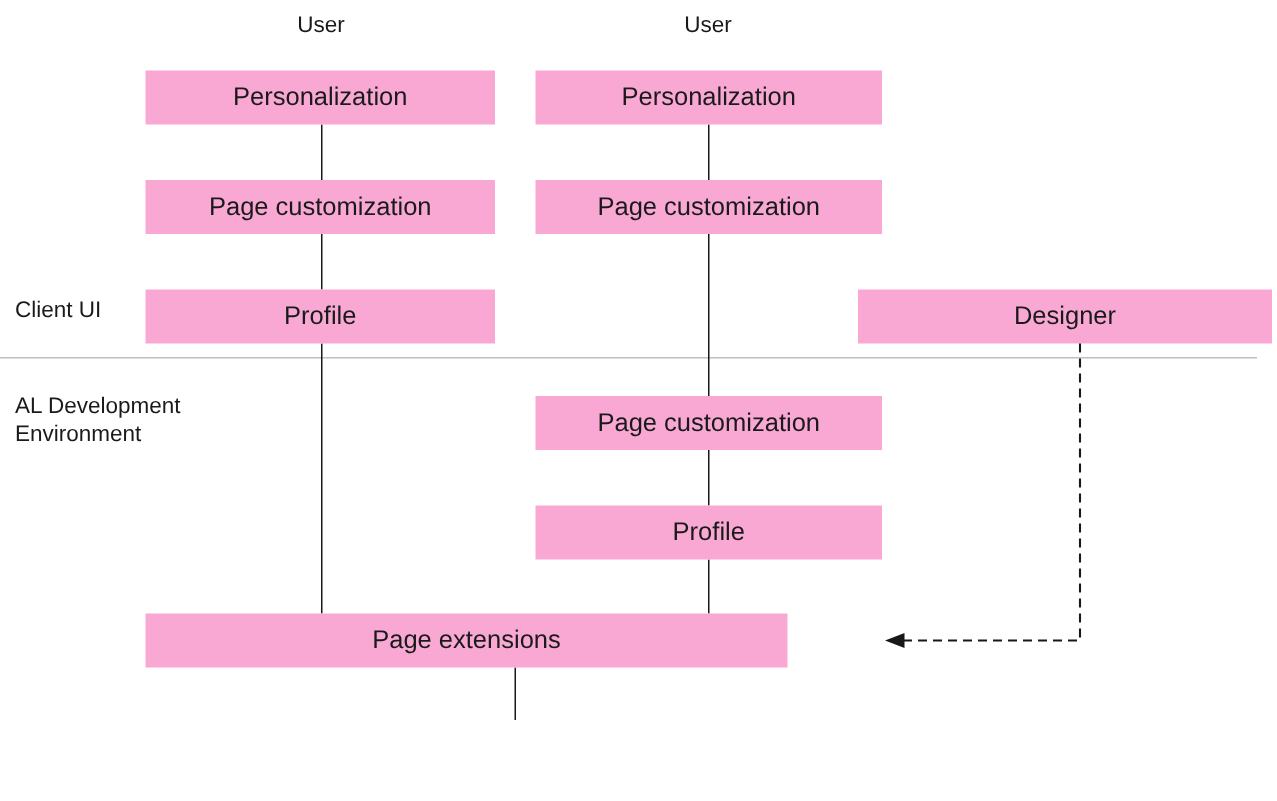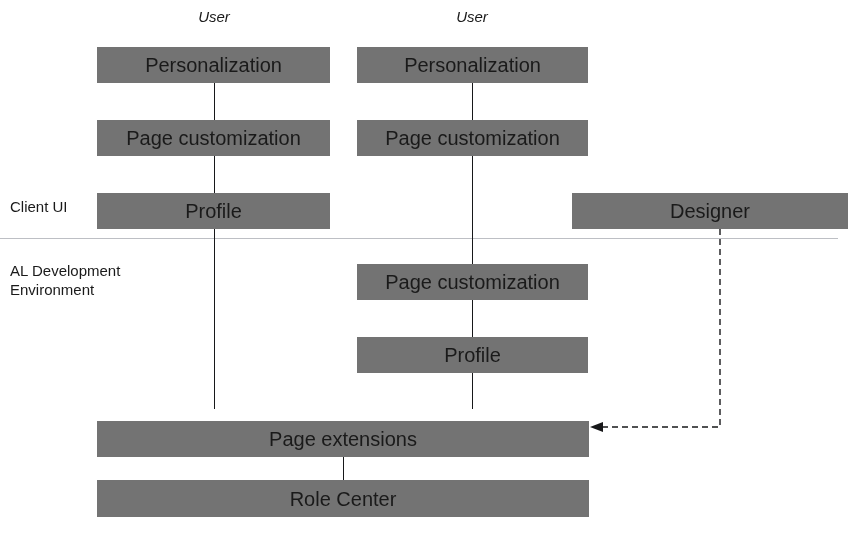--- a/index.html
+++ b/index.html
@@ -16,43 +16,42 @@
     position: relative;
     width: 851px;
     height: 534px;
     background: #ffffff;
     overflow: hidden;
   }
   
   .node {
     position: absolute;
     box-sizing: border-box;
-    background: #737373;
+    background: #f9a8d4;
     display: flex;
     align-items: center;
     justify-content: center;
-    font-size: 20px;
+    font-size: 17px;
     line-height: 1.1;
     color: #1a1a1a;
     white-space: nowrap;
     z-index: 3;
   }
   
   .caption {
     position: absolute;
     font-size: 15px;
     line-height: 1.25;
     color: #1a1a1a;
     white-space: nowrap;
     z-index: 4;
   }
   .caption.centered {
     text-align: left;
     transform: translateX(-50%);
-    font-style: italic;
   }
   
   .vline {
     position: absolute;
     width: 0;
     border-left: 1.4px solid #17181a;
     z-index: 2;
   }
   .divider {
     position: absolute;
@@ -125,17 +124,16 @@
   <div class="node" style="left:357px; top:47px; width:231px; height:36px;">Personalization</div>
 
   <div class="node" style="left:357px; top:120px; width:231px; height:36px;">Page customization</div>
 
   <div class="node" style="left:357px; top:264px; width:231px; height:36px;">Page customization</div>
 
   <div class="node" style="left:357px; top:337px; width:231px; height:36px;">Profile</div>
 
   <div class="node" style="left:572px; top:193px; width:276px; height:36px;">Designer</div>
 
-  <div class="node" style="left:97px; top:409px; width:492px; height:36px;margin-top:12px;">Page extensions</div>
+  <div class="node" style="left:97px; top:409px; width:428px; height:36px;">Page extensions</div>
 
-  <div class="node" style="left:97px; top:480px; width:492px; height:37px;">Role Center</div>
 
 </div>
 
 </body></html>

